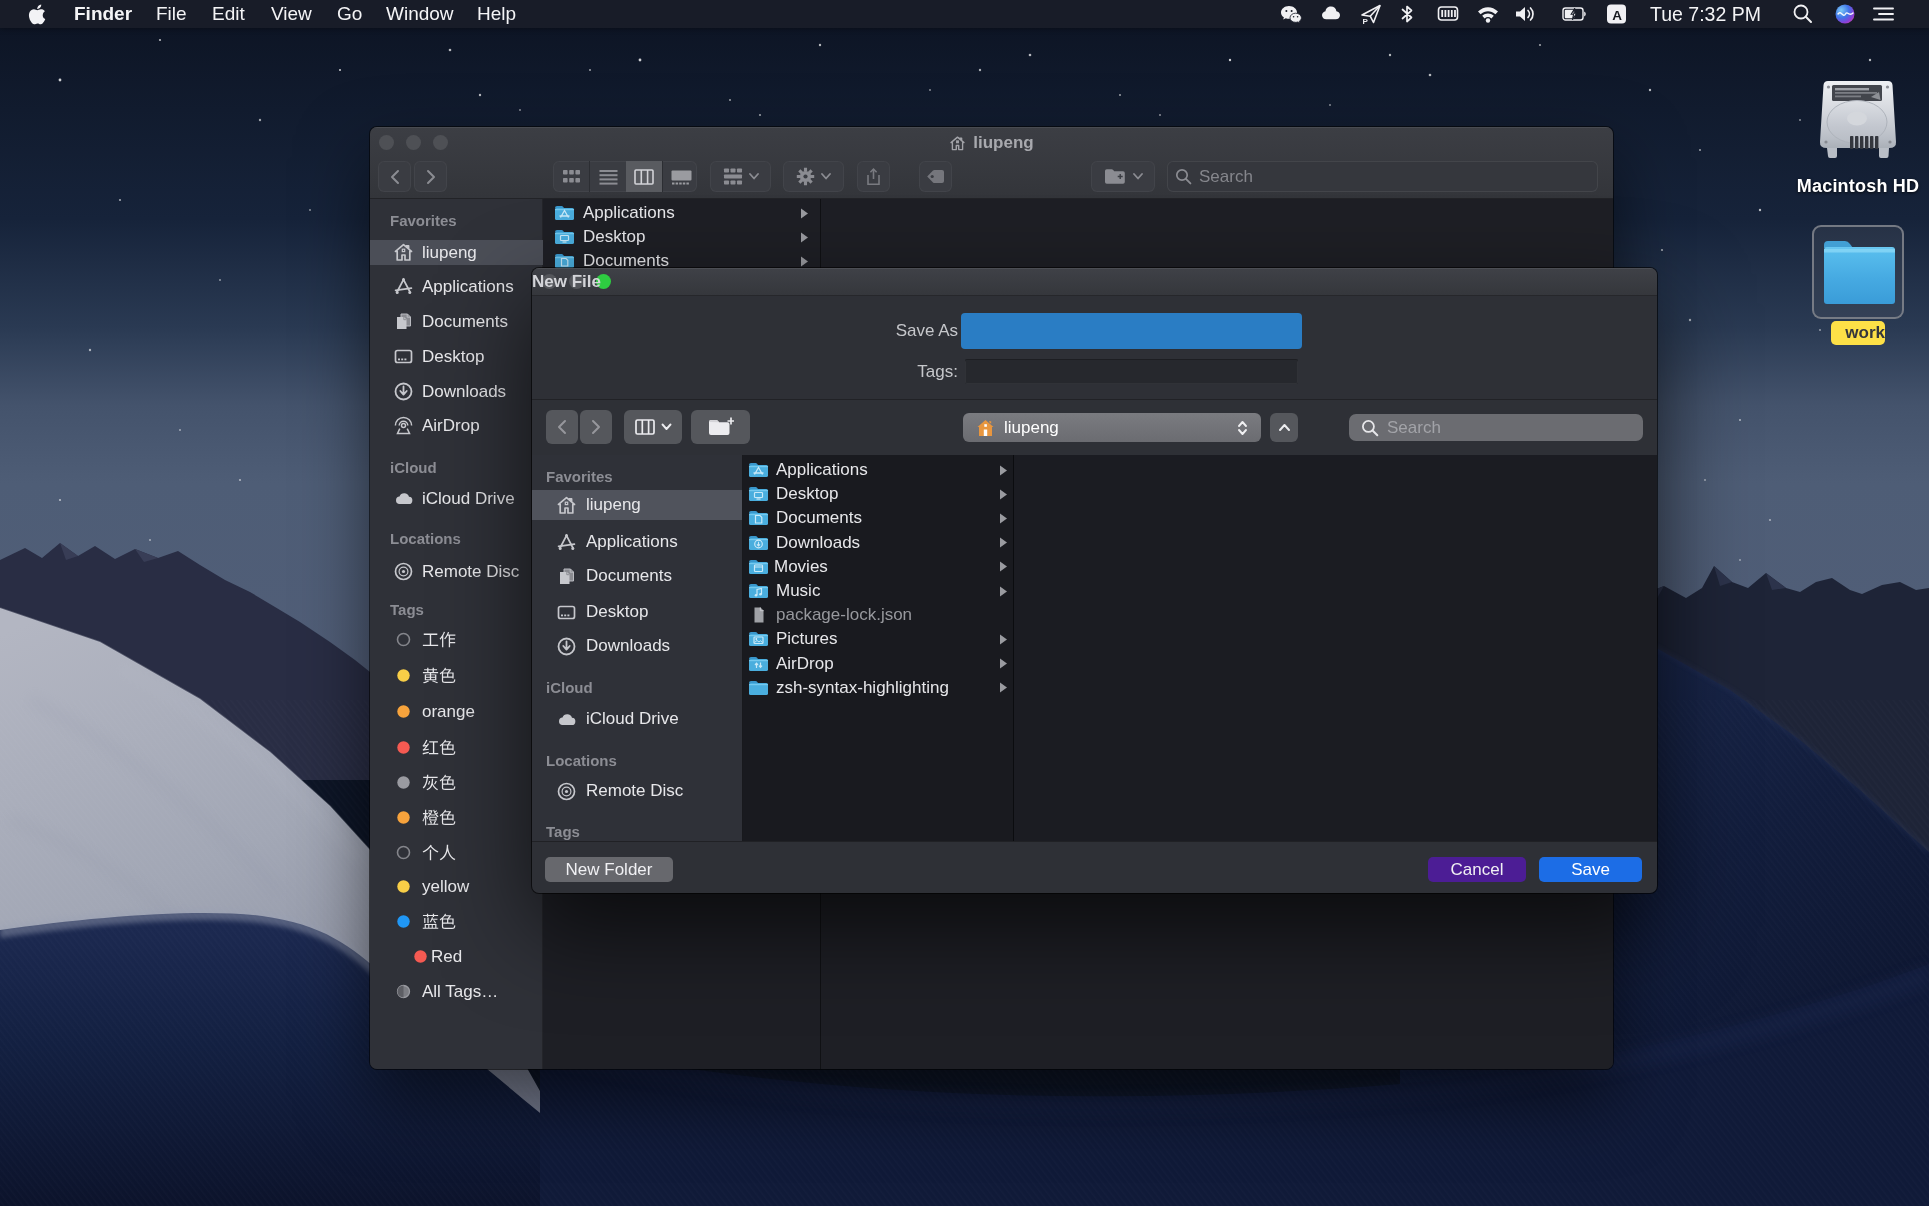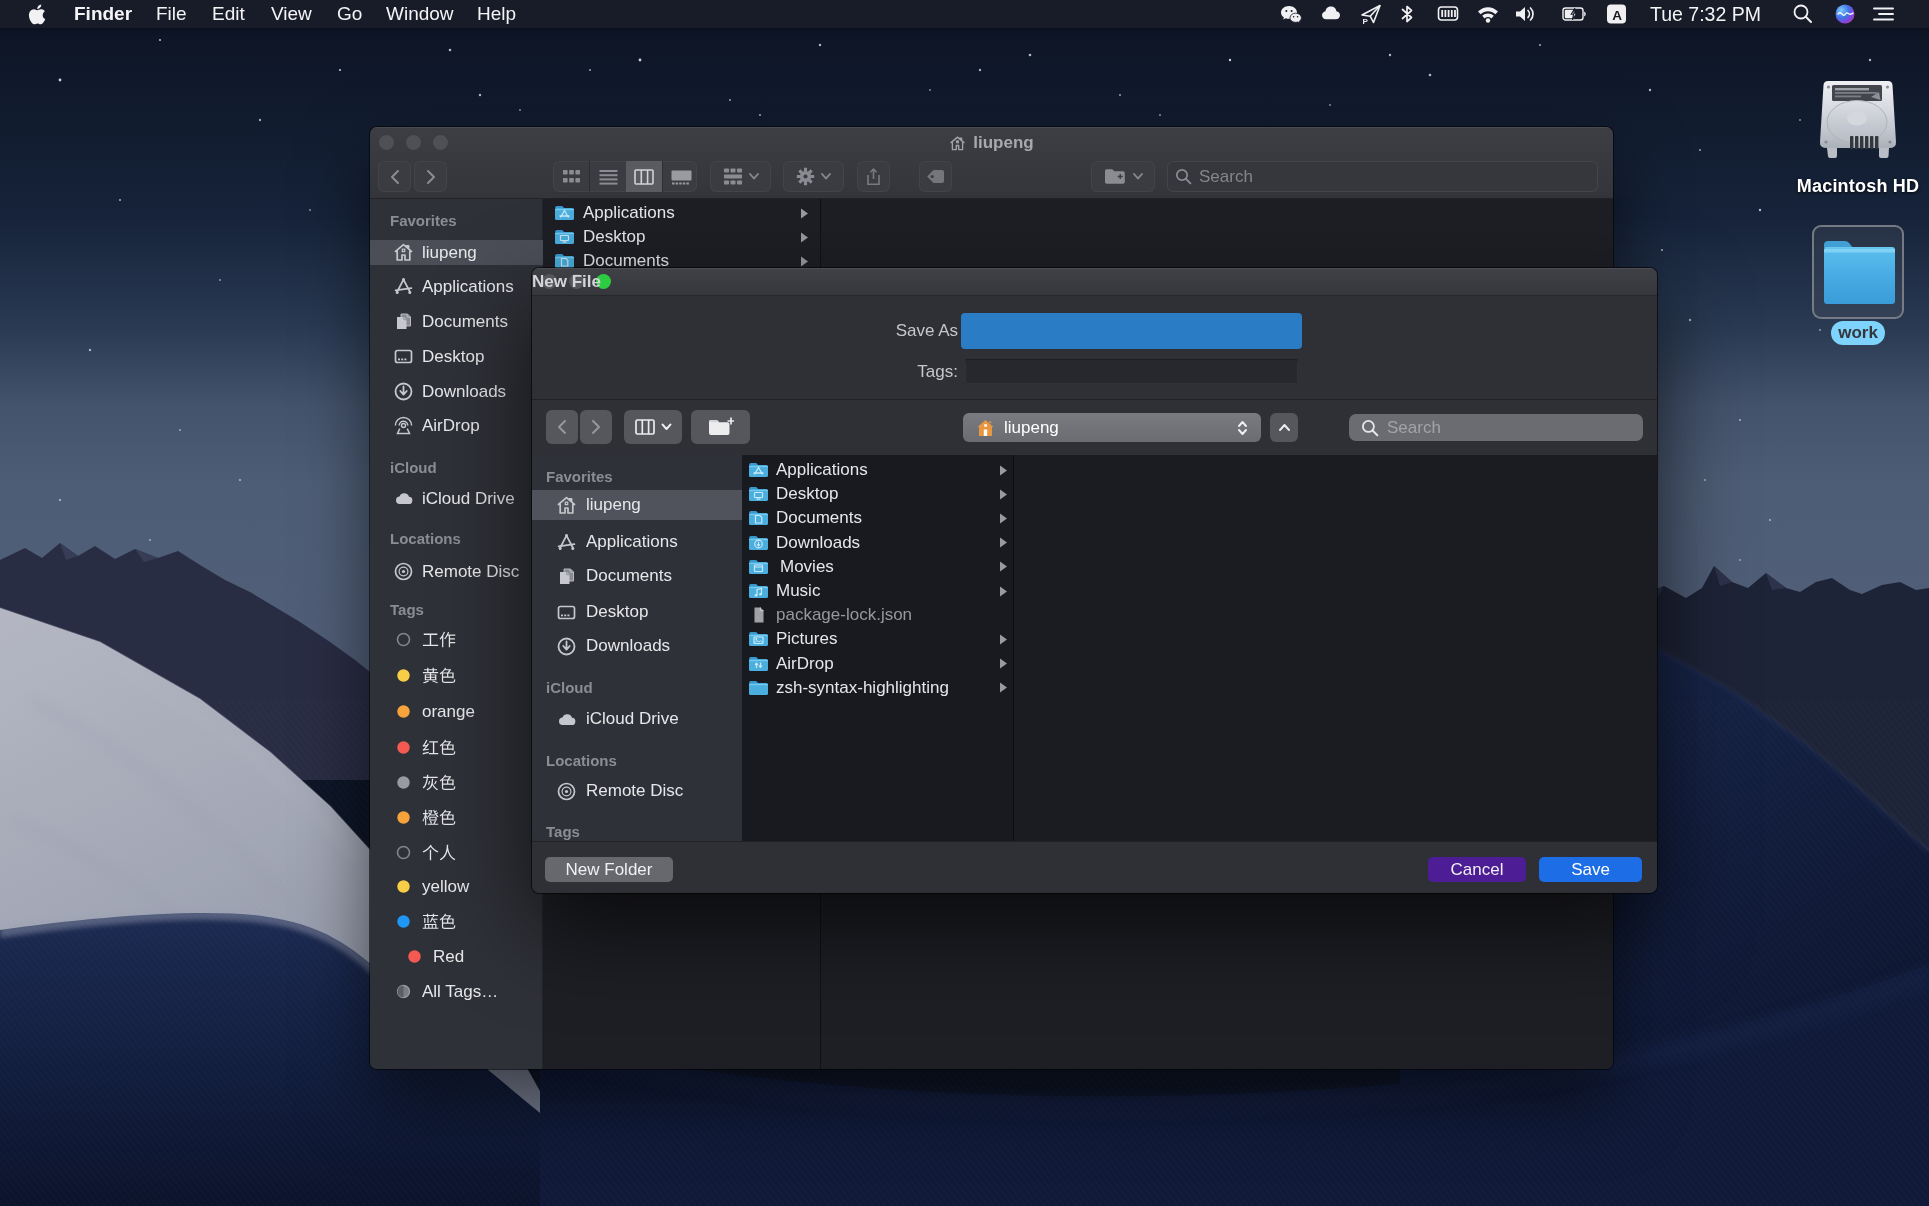--- a/index.html
+++ b/index.html
@@ -161,22 +161,22 @@
  <stop offset="0" stop-color="#6cc9f2"></stop>
         <stop offset="0.1" stop-color="#57bcec"></stop>
  <stop offset="0.55" stop-color="#46aae2"></stop>
         <stop offset="1" stop-color="#3a9cd8"></stop>
       </linearGradient>
     </defs>
 <path d="M4,7 Q4,3 8,3 L25,3 Q28,3 30,6 L33,10 L4,10 Z" fill="#429fd4"></path>
 <rect x="4" y="9" width="71" height="57" rx="3" fill="url(#fold)"></rect>
 <rect x="4" y="11" width="71" height="3.5" fill="#8bd8f7" opacity="0.75"></rect>
 </svg>
-<div class="abs" style="left:1831px;top:321px;width:54px;height:24px;background:#7dd3fc;border-radius:12px;
- text-align:center;line-height:24px;font-size:17px;font-weight:700;color:#34363c">work</div>
+<div class="abs" style="left:1831px;top:321px;width:54px;height:24px;background:#fde047;border-radius:5px;
+ text-align:right;line-height:24px;font-size:17px;font-weight:700;color:#34363c">work</div>
 <div class="abs" style="left:370px;top:127px;width:1243px;height:942px;border-radius:7px;
  background:#212227;box-shadow:0 30px 70px rgba(0,0,0,0.55), 0 0 0 1px rgba(0,0,0,0.55);overflow:hidden">
  <div class="abs" style="left:0;top:0;width:100%;height:72px;
   background:linear-gradient(#3c3e44,#33353a);border-bottom:1px solid #222327;box-sizing:border-box;
   box-shadow:inset 0 1px 0 rgba(255,255,255,0.07)"></div>
  <div class="abs" style="left:9px;top:8px;width:15px;height:15px;border-radius:50%;background:#4e5055"></div>
  <div class="abs" style="left:36px;top:8px;width:15px;height:15px;border-radius:50%;background:#4e5055"></div>
  <div class="abs" style="left:63px;top:8px;width:15px;height:15px;border-radius:50%;background:#4e5055"></div>
  <div class="row" style="left:0;top:3px;width:100%;height:26px;justify-content:center;gap:7px;color:#a8a9ae;font-size:17px;font-weight:700">
    <svg width="17" height="17" viewBox="0 0 21 21">
@@ -455,21 +455,21 @@
     </div>
     <div class="row" style="left:0;top:782px;width:173px;height:25px;padding-left:26px;box-sizing:border-box;gap:11px">
       <svg width="15" height="15" viewBox="0 0 15 15" style="flex:none">
         <circle cx="7.5" cy="7.5" r="6.2" fill="#2097f5"></circle>
       </svg>
       <svg style="display:inline-block;vertical-align:-3px" width="34" height="17" viewBox="0 -880 2000 1000" fill="#e7e7ea">
         <path transform="translate(0,0) scale(1,-1)" d="M652 437C698 385 745 311 763 261L825 295C805 344 757 415 709 467ZM316 616V271H390V616ZM130 581V296H201V581ZM636 840V769H363V840H289V769H57V704H289V644H363V704H636V643H711V704H947V769H711V840ZM580 636C555 530 508 428 450 359C467 350 497 329 510 318C545 361 577 418 604 482H908V546H628C637 571 644 596 651 621ZM157 237V12H46V-53H956V12H850V237ZM227 12V176H366V12ZM431 12V176H571V12ZM636 12V176H777V12Z"></path>
         <path transform="translate(1000,0) scale(1,-1)" d="M474 492V319H243V492ZM547 492H786V319H547ZM598 685C569 643 531 597 494 563H229C268 601 304 642 337 685ZM354 843C284 708 162 587 39 511C53 495 74 457 81 441C111 461 141 484 170 509V81C170 -36 219 -63 378 -63C414 -63 725 -63 765 -63C914 -63 945 -18 963 138C941 142 910 154 890 166C879 34 863 6 764 6C696 6 426 6 373 6C263 6 243 20 243 80V247H786V202H861V563H585C632 611 678 669 712 722L663 757L648 752H383C397 774 410 796 422 818Z"></path>
       </svg>
     </div>
-    <div class="row" style="left:6px;top:817px;width:173px;height:25px;padding-left:31px;box-sizing:border-box;gap:11px">
+    <div class="row" style="left:12px;top:817px;width:173px;height:25px;padding-left:31px;box-sizing:border-box;gap:3px">
       <svg width="15" height="15" viewBox="0 0 15 15" style="flex:none">
         <circle cx="7.5" cy="7.5" r="6.2" fill="#f55a52"></circle>
       </svg>
       <span style="color:#e7e7ea;font-size:17px">Red</span>
     </div>
     <div class="row" style="left:0;top:852px;width:173px;height:25px;padding-left:26px;box-sizing:border-box;gap:11px">
       <svg width="15" height="15" viewBox="0 0 15 15" style="flex:none">
         <circle cx="7.5" cy="7.5" r="6" fill="#7c7d83" stroke="#9a9ba1" stroke-width="1.3"></circle>
         <path d="M7.5,1.5 A6,6 0 0,0 7.5,13.5 Z" fill="#5d5e64"></path>
       </svg>
@@ -695,21 +695,21 @@
         <rect x="1" y="3" width="19" height="12" rx="1.6" fill="#4aaede"></rect>
         <rect x="1" y="4" width="19" height="1.2" fill="#7fd0f2" opacity="0.8"></rect>
         <circle cx="10.5" cy="9" r="3.8" fill="none" stroke="#d6f0fb" stroke-width="1.2" opacity="0.9"></circle>
         <path d="M10.5,6.8 L10.5,10.6 M9,9.4 L10.5,11 L12,9.4" stroke="#d6f0fb" stroke-width="1.1" fill="none" opacity="0.9"></path>
       </svg>
       <span style="color:#e7e7ea;font-size:17px;flex:1 1 auto;white-space:nowrap;overflow:hidden">Downloads</span>
       <svg width="9" height="11" viewBox="0 0 9 11" style="flex:none">
         <path d="M1,0.5 L8,5.5 L1,10.5 Z" fill="#9a9ba0"></path>
       </svg>
     </div>
-    <div class="row" style="left:216px;top:286.79999999999995px;width:260px;height:24px;gap:11px">
+    <div class="row" style="left:216px;top:286.79999999999995px;width:260px;height:24px;gap:5px">
       <svg width="21" height="16" viewBox="0 0 21 16" style="flex:none">
         <path d="M1,3 Q1,1 3,1 L7.5,1 Q8.6,1 9.3,2 L10.3,3.4 L1,3.4 Z" fill="#3997cc"></path>
         <rect x="1" y="3" width="19" height="12" rx="1.6" fill="#4aaede"></rect>
         <rect x="1" y="4" width="19" height="1.2" fill="#7fd0f2" opacity="0.8"></rect>
         <rect x="6.5" y="6" width="8" height="6.5" rx="0.8" fill="none" stroke="#d6f0fb" stroke-width="1.2" opacity="0.9"></rect>
         <line x1="6.5" y1="8" x2="14.5" y2="8" stroke="#d6f0fb" opacity="0.9"></line>
       </svg>
       <span style="color:#e7e7ea;font-size:17px;flex:1 1 auto;white-space:nowrap;overflow:hidden">Movies</span>
       <svg width="9" height="11" viewBox="0 0 9 11" style="flex:none">
         <path d="M1,0.5 L8,5.5 L1,10.5 Z" fill="#9a9ba0"></path>

